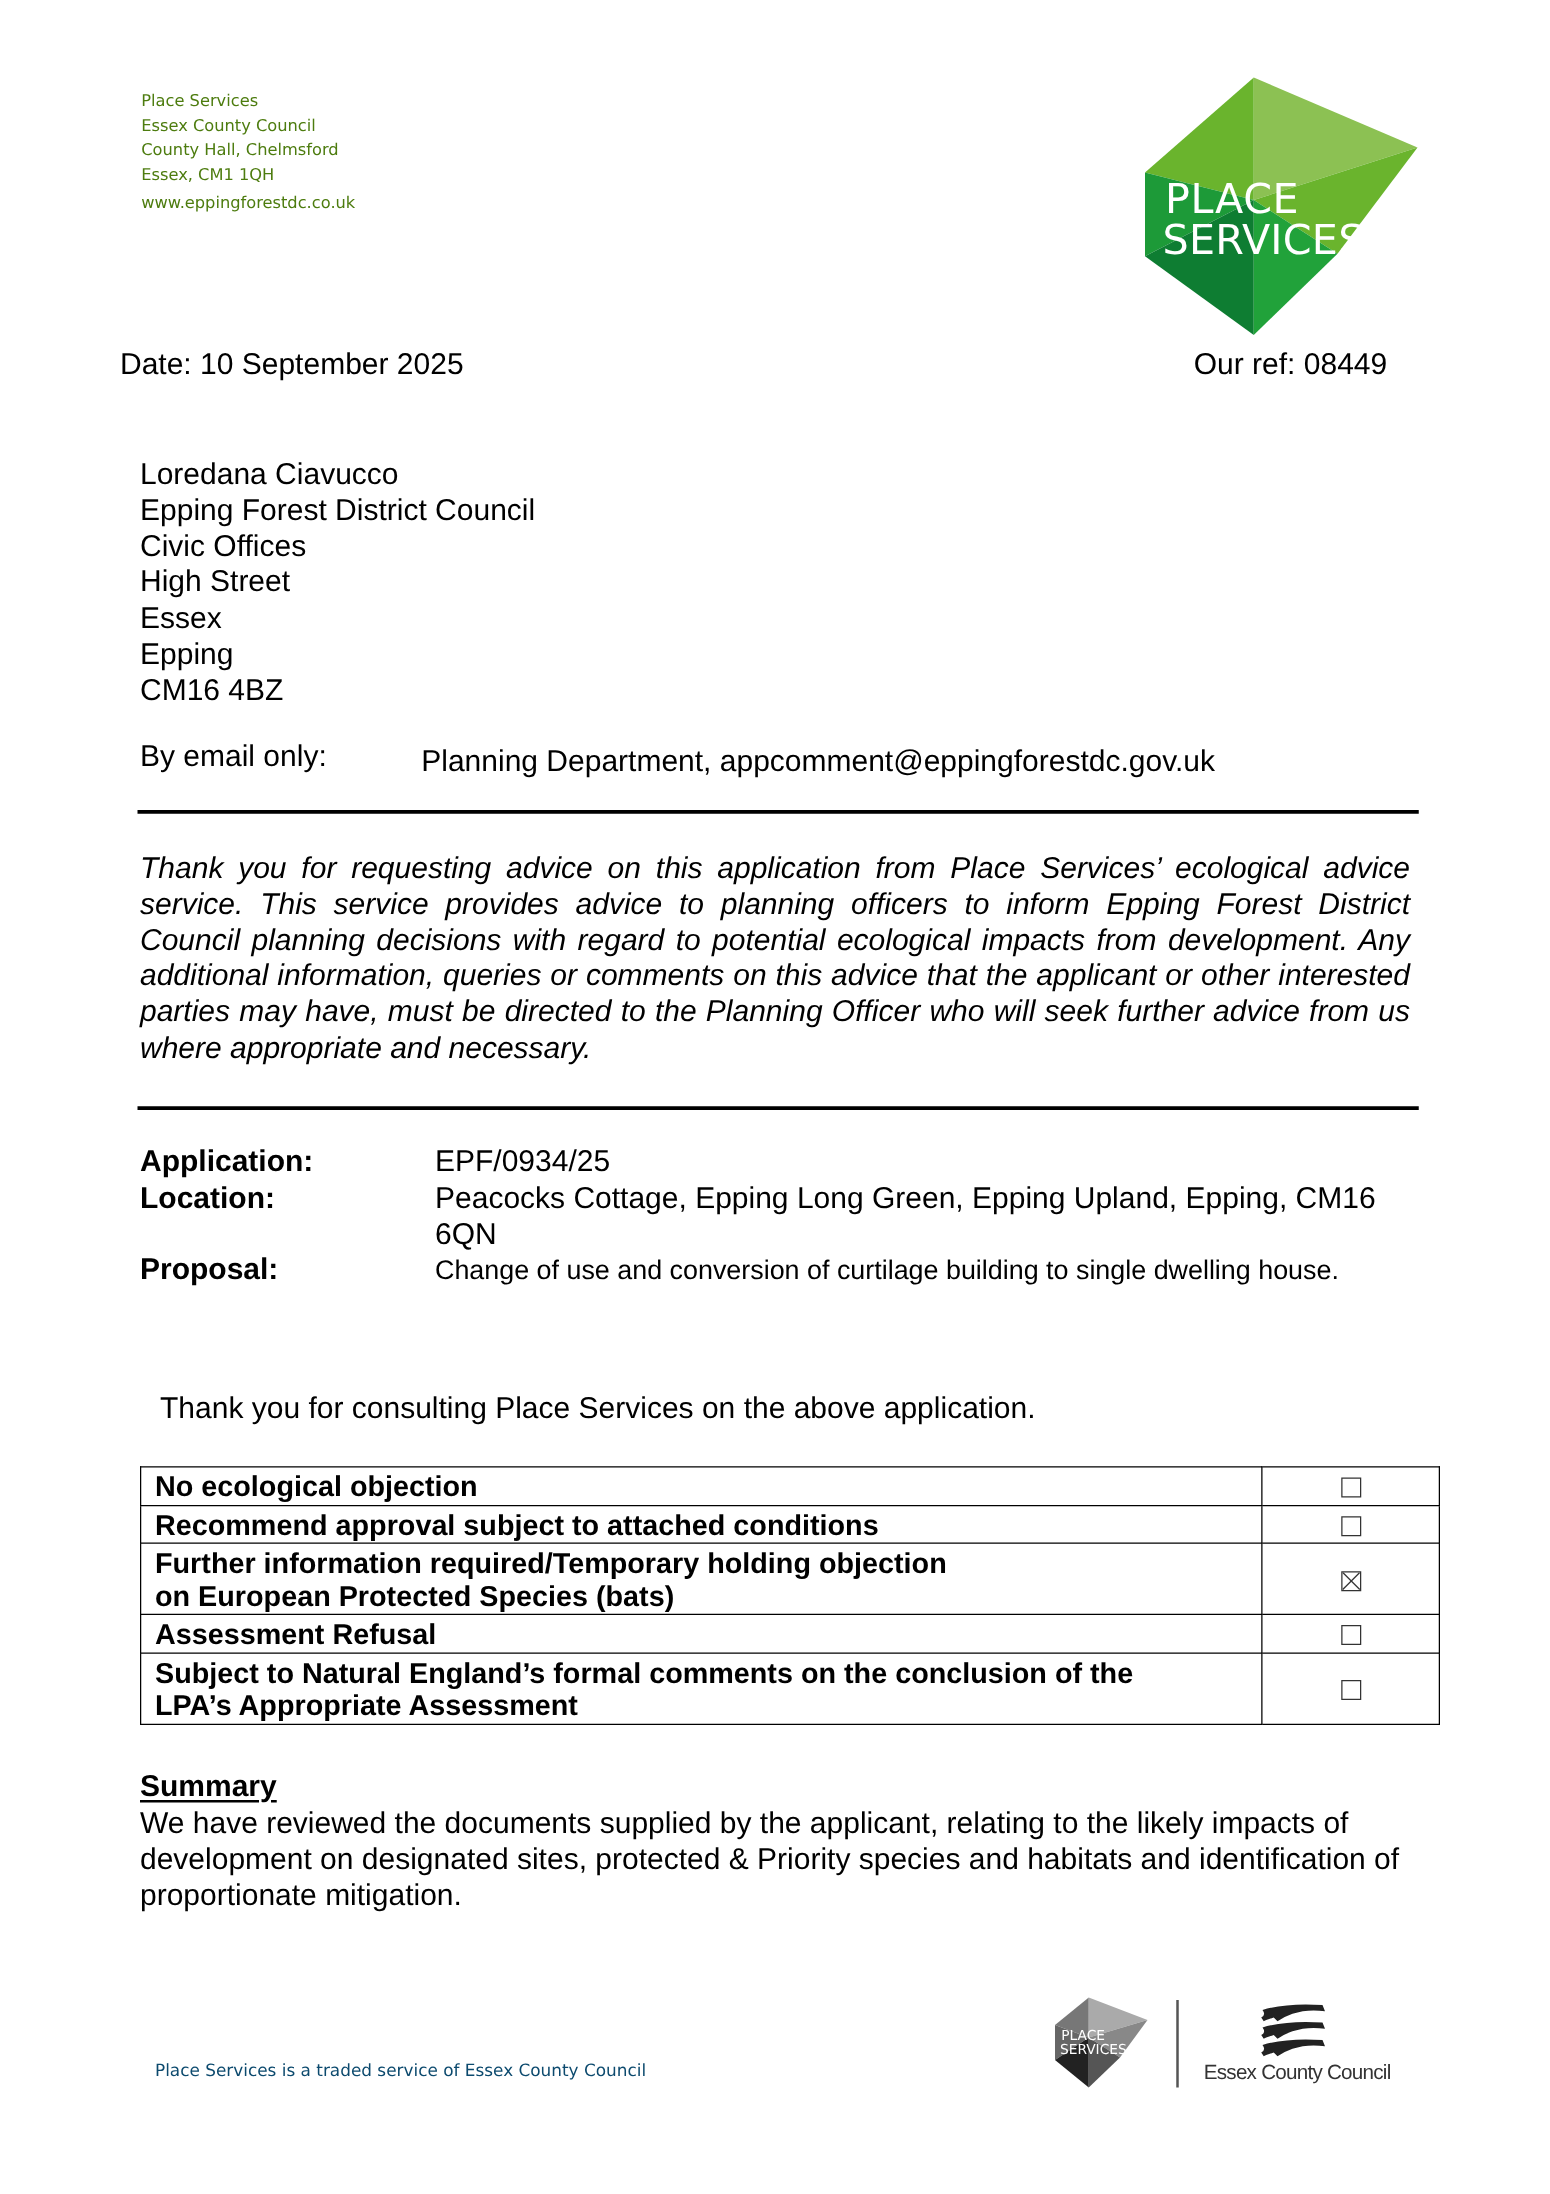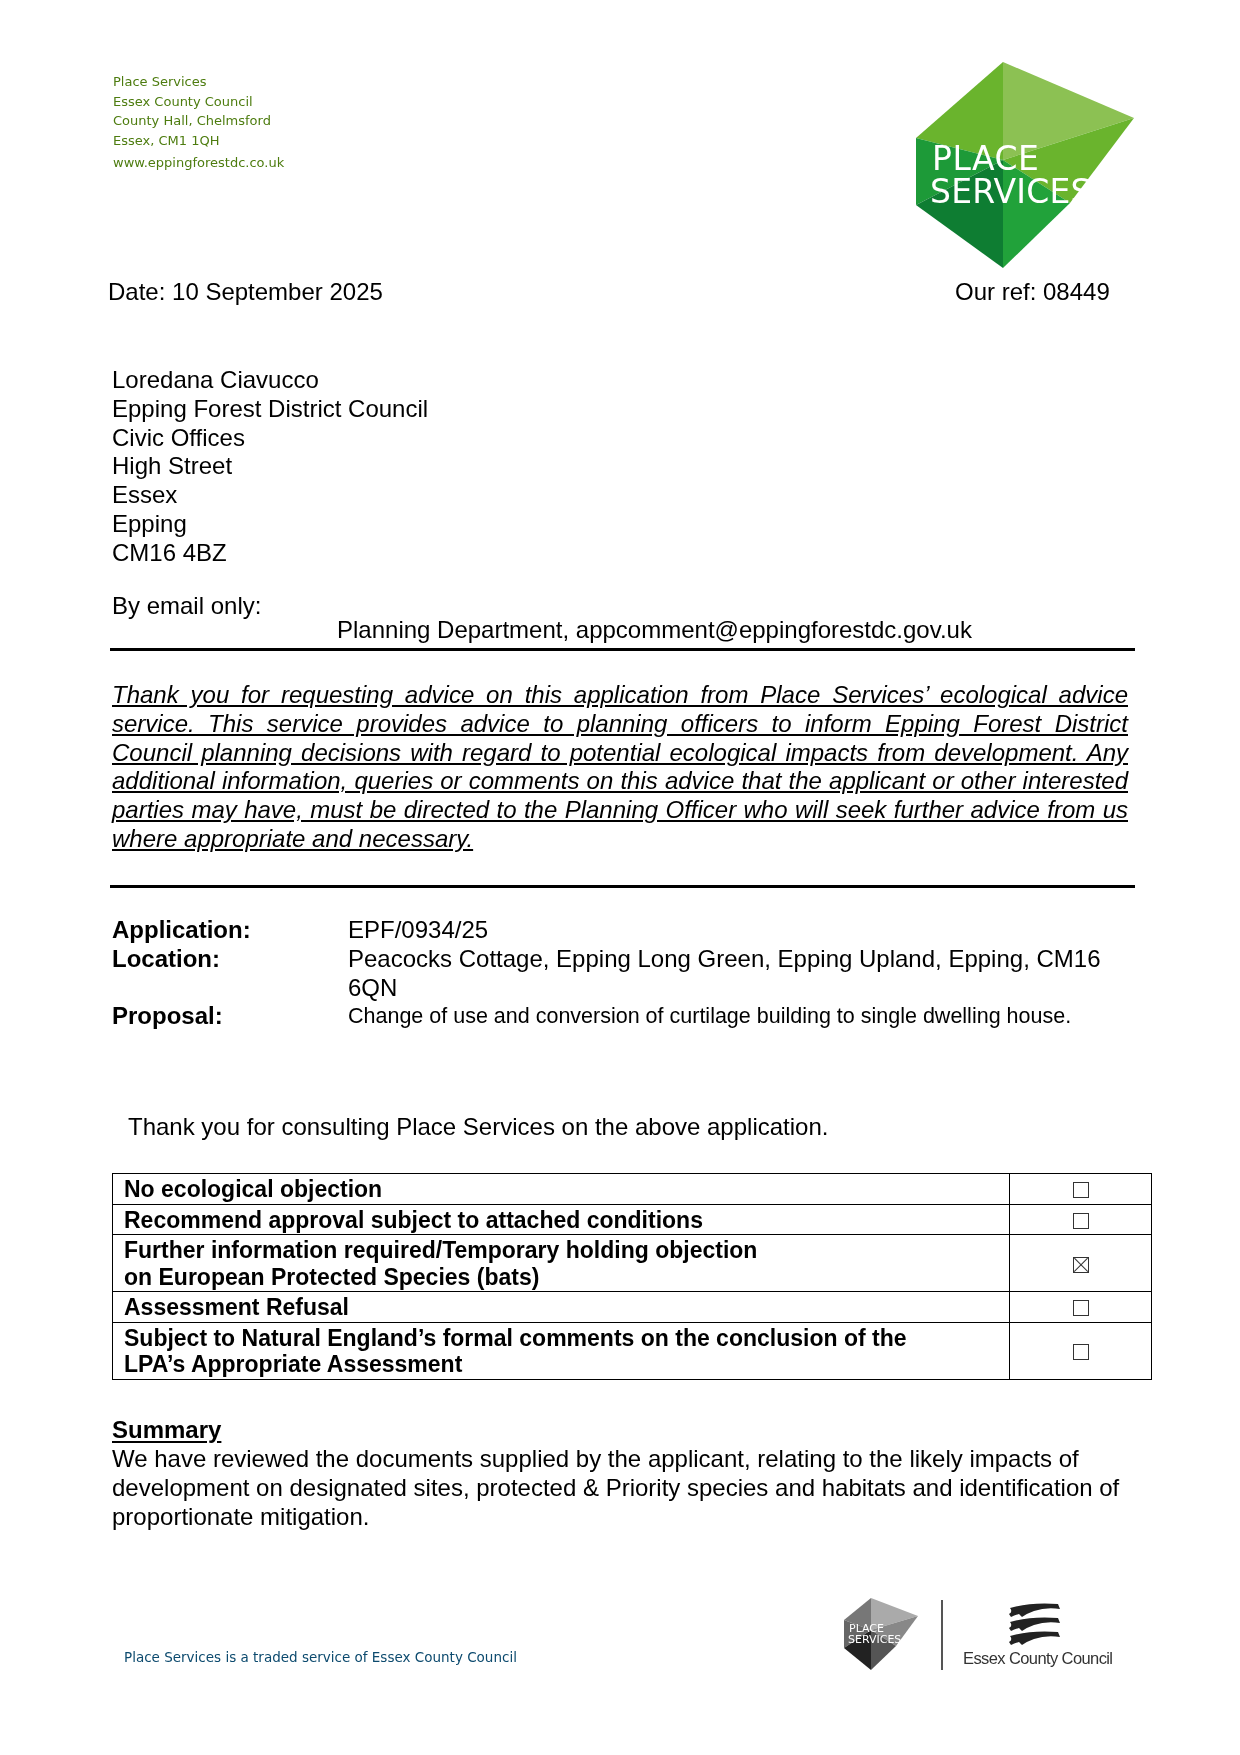--- a/index.html
+++ b/index.html
@@ -9,35 +9,35 @@
 
   
   .sender { left: 113px; top: 72px; font-family: "DejaVu Sans", sans-serif; font-size: 13px;
             color: #4d7c0f; line-height: 19.5px; }
   .sender .web { margin-top: 3px; display: block; }
   .sender span { display: block; white-space: nowrap; }
 
   
   .logo { left: 905px; top: 55px; width: 240px; height: 220px; }
 
-  .date { left: 108px; top: 278px; font-size: 24px; }
+  .date { left: 96px; top: 278px; font-size: 24px; }
   .ref { left: 955px; top: 278px; font-size: 24px; }
 
   .address { left: 112px; top: 366px; font-size: 24px; line-height: 28.8px; }
   .address span { display: block; white-space: nowrap; }
 
   .email-label { left: 112px; top: 592px; font-size: 24px; }
-  .email-value { left: 337px; top: 616px; font-size: 24px; white-space: nowrap; }
+  .email-value { left: 337px; top: 596px; font-size: 24px; white-space: nowrap; }
 
   .rule { left: 110px; width: 1025px; height: 3px; background: #000; }
   .rule1 { top: 648px; }
   .rule2 { top: 885px; }
 
   .intro { left: 112px; top: 681px; width: 1016px; font-size: 24px; font-style: italic;
-           line-height: 28.8px; text-align: justify; text-decoration: underline; }
+           line-height: 28.8px; text-align: justify; }
 
   .details { left: 112px; top: 916px; width: 1020px; font-size: 24px; }
   .detail-row { display: flex; line-height: 28.8px; }
   .detail-label { width: 236px; font-weight: bold; flex: none; }
   .detail-value { flex: 1; }
   .detail-value.small { font-size: 21.5px; }
 
   .consult { left: 128px; top: 1113px; font-size: 24px; }
 
   table.options { position: absolute; left: 112px; top: 1173px; width: 1040px;

